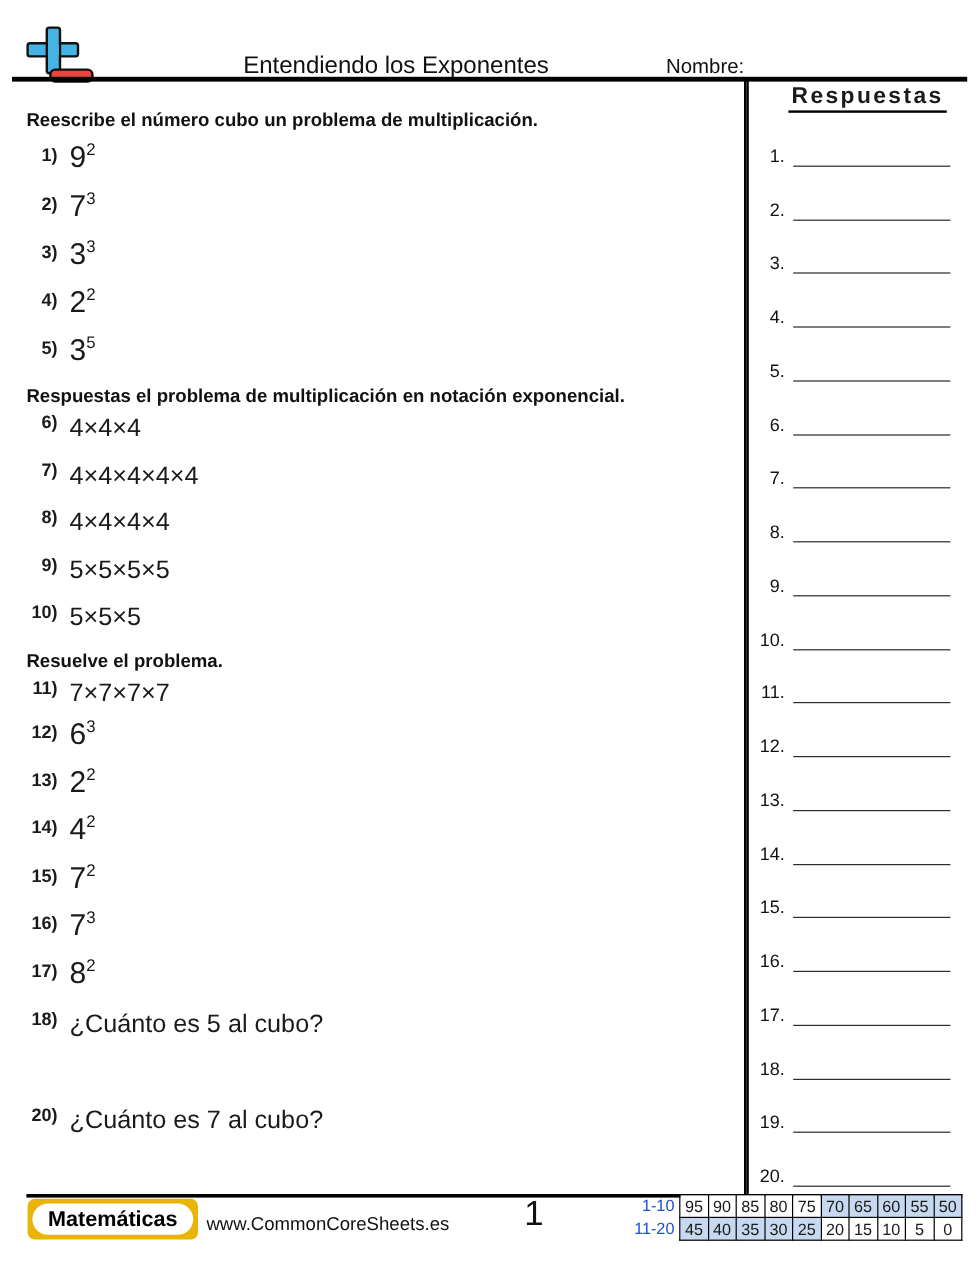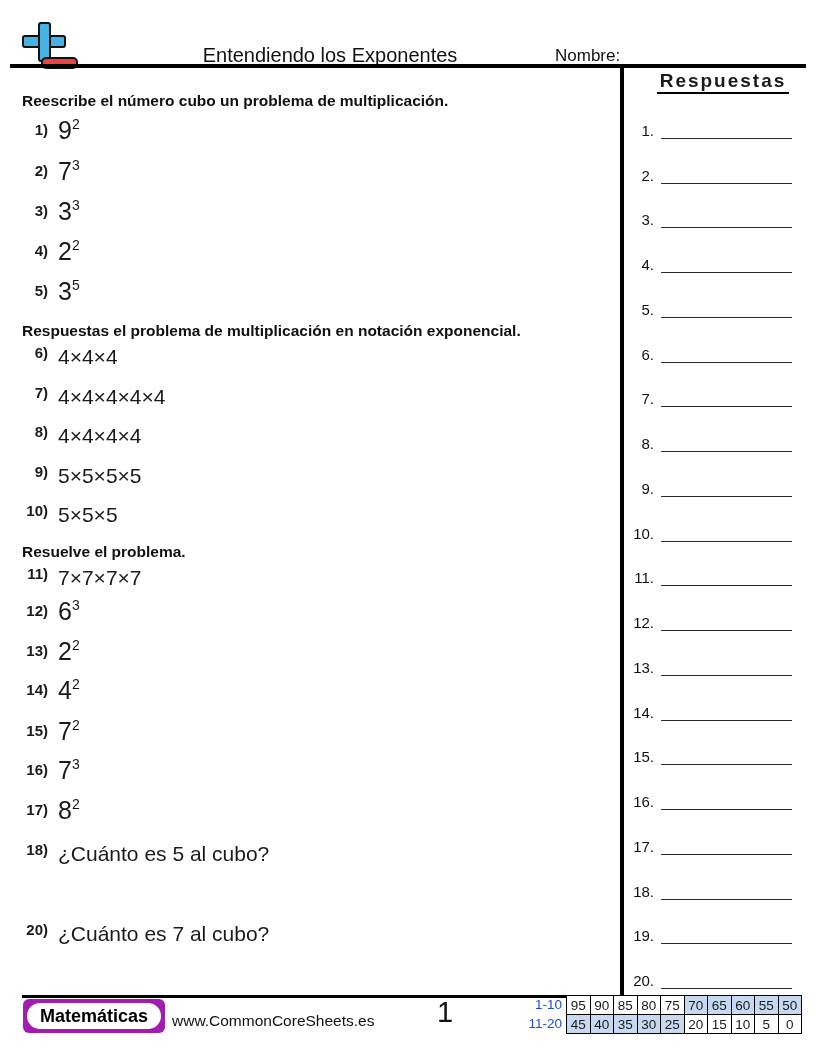--- a/index.html
+++ b/index.html
@@ -30,21 +30,21 @@
 
   
   .answers-title { position:absolute; left:630px; top:70px; width:164px; text-align:center; }
   .answers-title span { font-size:19px; font-weight:bold; letter-spacing:2px; border-bottom:2.5px solid #000; padding:0 3px 1px 3px;margin-left:22px; }
   .ans-row { position:absolute; left:628px; width:164px; height:18px; display:flex; align-items:flex-end; }
   .ans-row .anum { width:26px; text-align:right; font-size:15px; color:#111; }
   .ans-row .aline { flex:1; margin-left:7px; border-bottom:1.7px solid #2b2b2b; height:100%; }
 
   
   .footer-rule { position:absolute; left:22px; top:995px; width:780px; height:3px; background:#000; }
-  .brand-badge { position:absolute; left:23px; top:999px; width:142px; height:34px; background:#a21caf; border-radius:6px; }
+  .brand-badge { position:absolute; left:23px; top:999px; width:142px; height:34px; background:#eab308; border-radius:6px; }
   .brand-badge .pill { position:absolute; left:4px; top:4px; right:4px; bottom:4px; background:#fff; border-radius:13px; display:flex; align-items:center; justify-content:center; }
   .brand-badge .pill span { font-size:18px; font-weight:bold; color:#000; }
   .site-url { position:absolute; left:172px; top:1012px; font-size:15.5px; color:#111; }
   .page-num { position:absolute; left:400px; top:996px; width:90px; text-align:center; font-size:29px; color:#111; }
   .grade-labels { position:absolute; left:490px; top:995px; width:72px; }
   .grade-labels div { height:19px; line-height:19px; text-align:right; font-size:13.5px; color:#1d4ed8; }
   table.grade { position:absolute; left:566px; top:995px; border-collapse:collapse; }
   table.grade td { width:23.5px; height:19px; border:1.8px solid #000; text-align:center; font-size:13.5px; padding:0; background:#fff; }
   table.grade td.hl { background:#c6d9f0; }
 </style>

